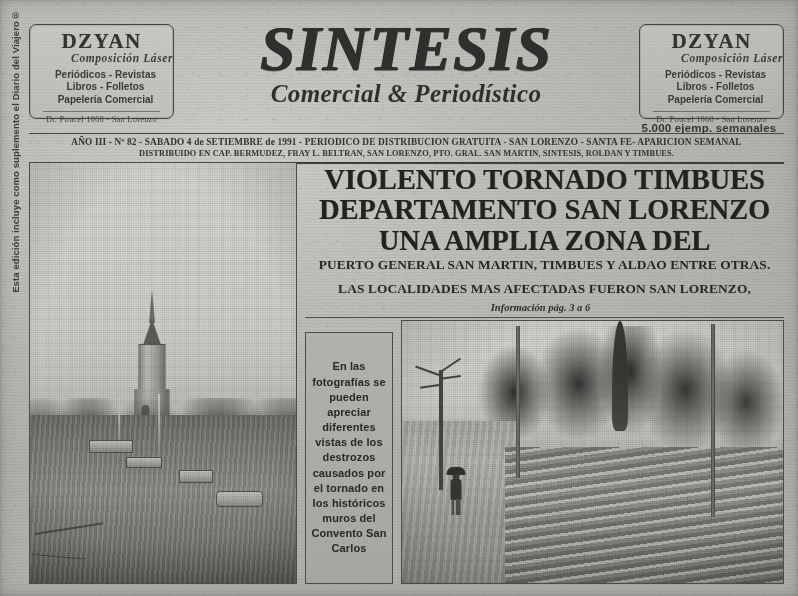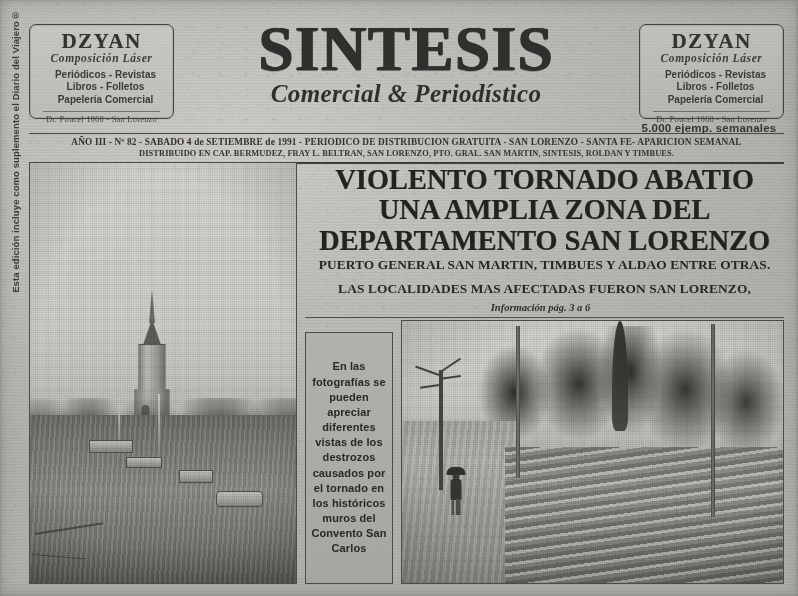--- a/index.html
+++ b/index.html
@@ -115,20 +115,21 @@
   }
   .ad-script {
     font-family: "Liberation Serif", serif;
     font-style: italic;
     font-weight: 700;
     font-size: 11.5px;
     color: #3c3a37;
     letter-spacing: 0.6px;
     margin-top: 0px;
     line-height: 1.1;
+    text-align: right;
   }
   .ad-services {
     font-family: "Liberation Sans", sans-serif;
     font-size: 10px;
     font-weight: 700;
     color: #3a3835;
     line-height: 1.28;
     margin-top: 4px;
     padding-left: 8px;
   }
@@ -157,20 +158,21 @@
     font-family: "Liberation Serif", serif;
     font-weight: 700;
     font-size: 63px;
     line-height: 0.94;
     letter-spacing: 1.5px;
     color: #2e2c2a;
     text-shadow:
       1.1px 0 0 #2e2c2a,
       -0.5px 0 0 #2e2c2a,
       0 0.6px 0 rgba(46,44,42,0.55);
+    font-style: italic;
   }
   .paper-sub {
     font-family: "Liberation Serif", serif;
     font-style: italic;
     font-weight: 700;
     font-size: 25px;
     letter-spacing: 0.4px;
     color: #2f2d2b;
     margin-top: 1px;
   }
@@ -674,23 +676,23 @@
         <div class="pl-debris" style="left:36%; top:70%; width:13%; height:2.2%;"></div>
         <div class="pl-debris" style="left:56%; top:73%; width:12%; height:2.6%;"></div>
         <div class="pl-debris" style="left:70%; top:78%; width:17%; height:3.4%; border-radius:4px;"></div>
         <div class="pl-branch" style="left:2%; top:88%; width:26%; height:1.6px; transform:rotate(-9deg);"></div>
         <div class="pl-branch" style="left:1%; top:93%; width:20%; height:1.4px; transform:rotate(5deg);"></div>
         <div class="halftone"></div>
         <div class="photo-vignette"></div>
       </div>
 
       <div class="headline-block">
-        <div class="headline">VIOLENTO TORNADO ABATIO</div>
+        <div class="headline">VIOLENTO TORNADO TIMBUES</div>
+        <div class="headline">DEPARTAMENTO SAN LORENZO</div>
         <div class="headline">UNA AMPLIA ZONA DEL</div>
-        <div class="headline">DEPARTAMENTO SAN LORENZO</div>
         <div class="subhead" style="margin-top:0">PUERTO GENERAL SAN MARTIN, TIMBUES Y ALDAO ENTRE OTRAS.</div>
         <div class="subhead">LAS LOCALIDADES MAS AFECTADAS FUERON SAN LORENZO,</div>
         <div class="ref-line">Información pág. 3 a 6</div>
         <div class="hl-rule"></div>
       </div>
 
       <div class="caption-col">
         <div class="caption-text">En las fotografías se pueden apreciar diferentes vistas de los destrozos causados por el tornado en los históricos muros del Convento San Carlos</div>
       </div>
 

